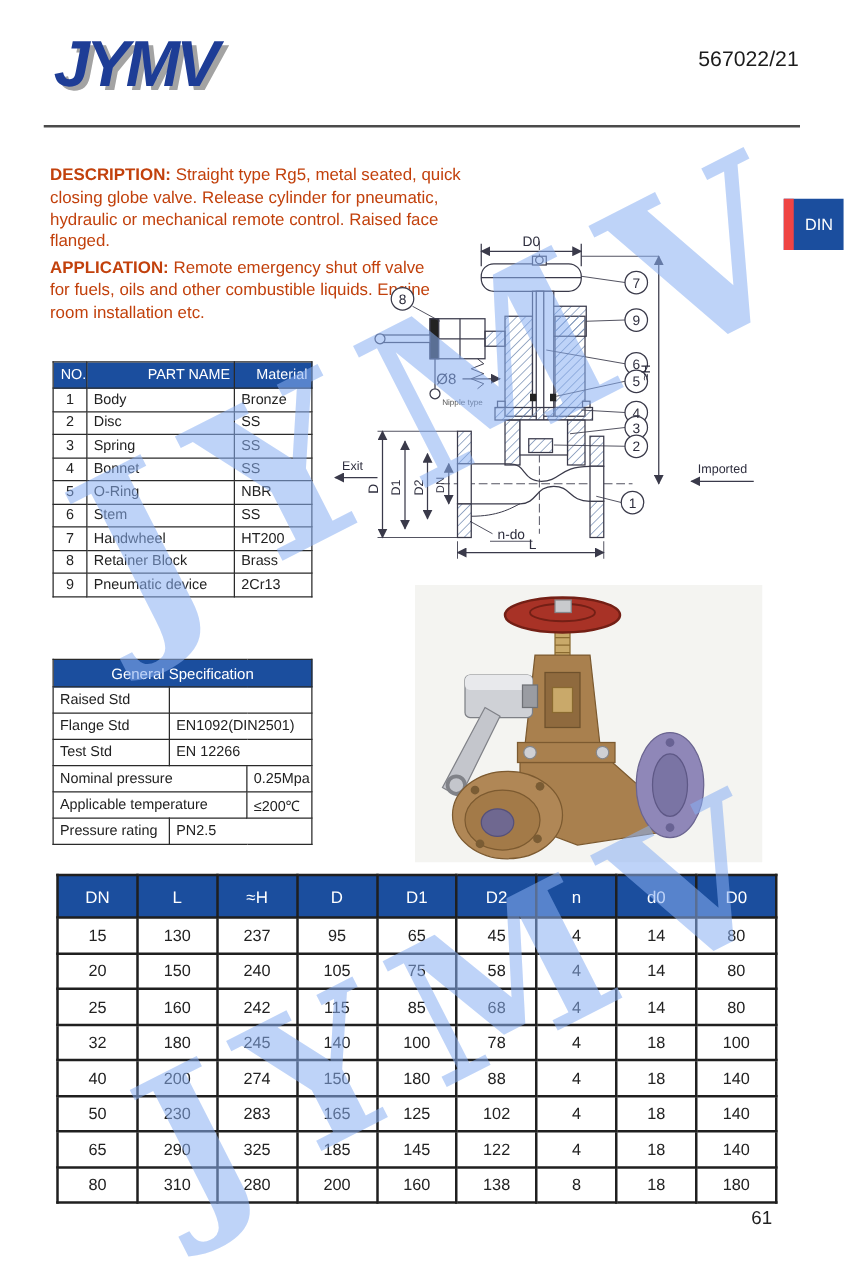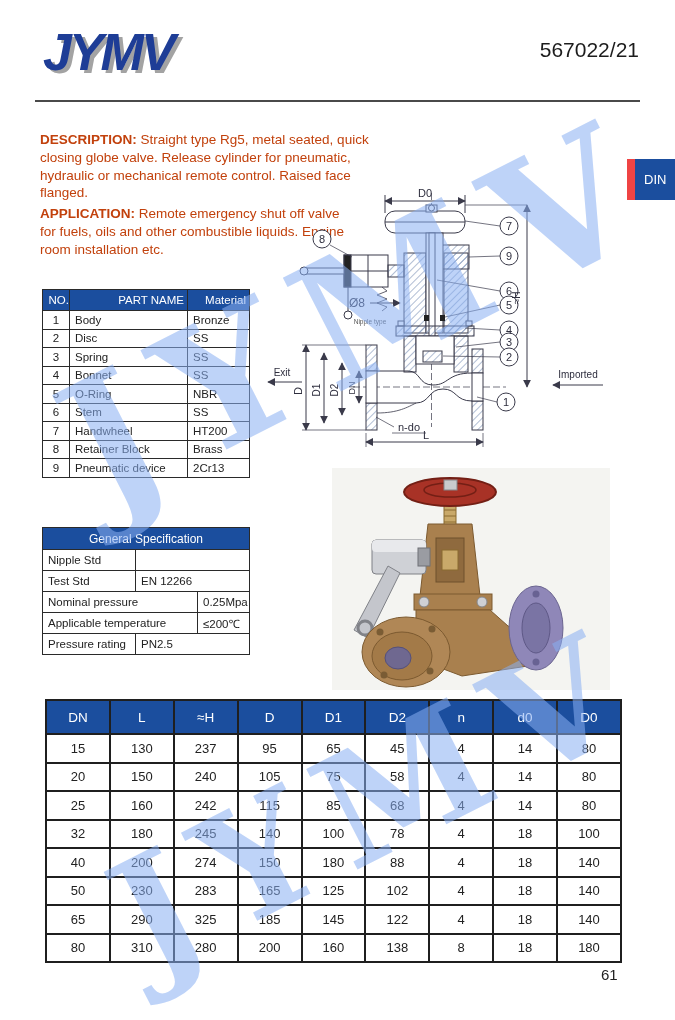--- a/index.html
+++ b/index.html
@@ -4,21 +4,21 @@
 <style>
   html,body{margin:0;padding:0;}
   body{font-family:"Liberation Sans",sans-serif;background:#ffffff;}
   #page{position:relative;width:675px;height:1020px;background:#ffffff;overflow:hidden;}
 
   
   .logo{position:absolute;left:43px;top:26px;font-size:52px;font-weight:800;font-style:italic;
         color:#1e3d96;letter-spacing:-3px;text-shadow:4px 3px 0 #a3a3a3;line-height:1;}
   .head-right{position:absolute;right:36px;top:32px;text-align:right;color:#1c1c1c;}
   .head-title{font-size:26px;letter-spacing:0.5px;}
-  .head-model{font-size:21px;margin-top:6px;}
+  .head-model{font-size:17px;margin-top:6px;}
   .head-rule{position:absolute;left:35px;top:100px;width:605px;height:2px;background:#4a4a4a;}
 
   
   .para{position:absolute;left:40px;color:#c2410c;font-size:13.5px;line-height:1.32;}
   .para b{font-weight:bold;}
   #desc{top:131px;width:332px;}
   #appl{top:205px;width:312px;}
 
   
   .din-tab{position:absolute;left:627px;top:159px;width:48px;height:41px;background:#1b4e9e;
@@ -275,22 +275,26 @@
         <col style="width:62px">
         <col style="width:52px">
       </colgroup>
     <thead>
         <tr>
           <th class="gs-title" colspan="3">General Specification</th>
         </tr>
       </thead>
     <tbody id="gs-body">
         <tr>
-          <td>Nipple Std</td>
+          <td>Raised Std</td>
           <td colspan="2"></td>
+        </tr>
+        <tr>
+          <td>Flange Std</td>
+          <td colspan="2">EN1092(DIN2501)</td>
         </tr>
         <tr>
           <td>Test Std</td>
           <td colspan="2">EN 12266</td>
         </tr>
         <tr>
           <td colspan="2">Nominal pressure</td>
           <td>0.25Mpa</td>
         </tr>
         <tr>

